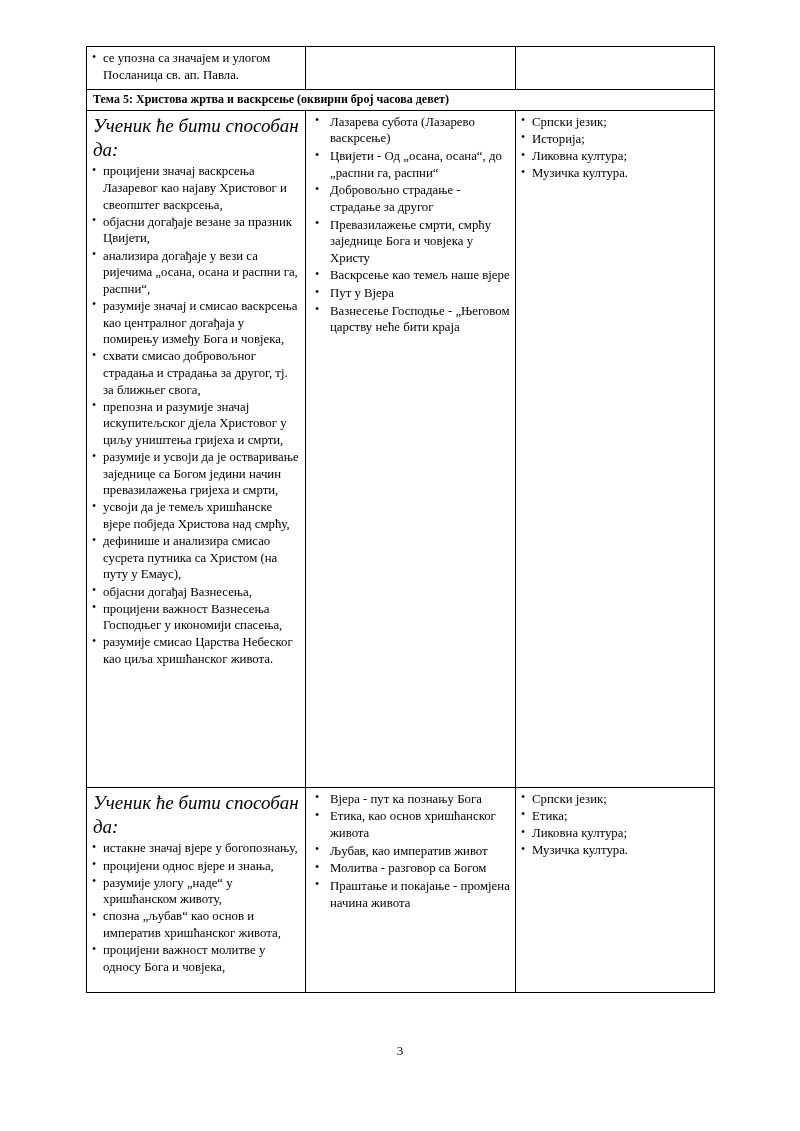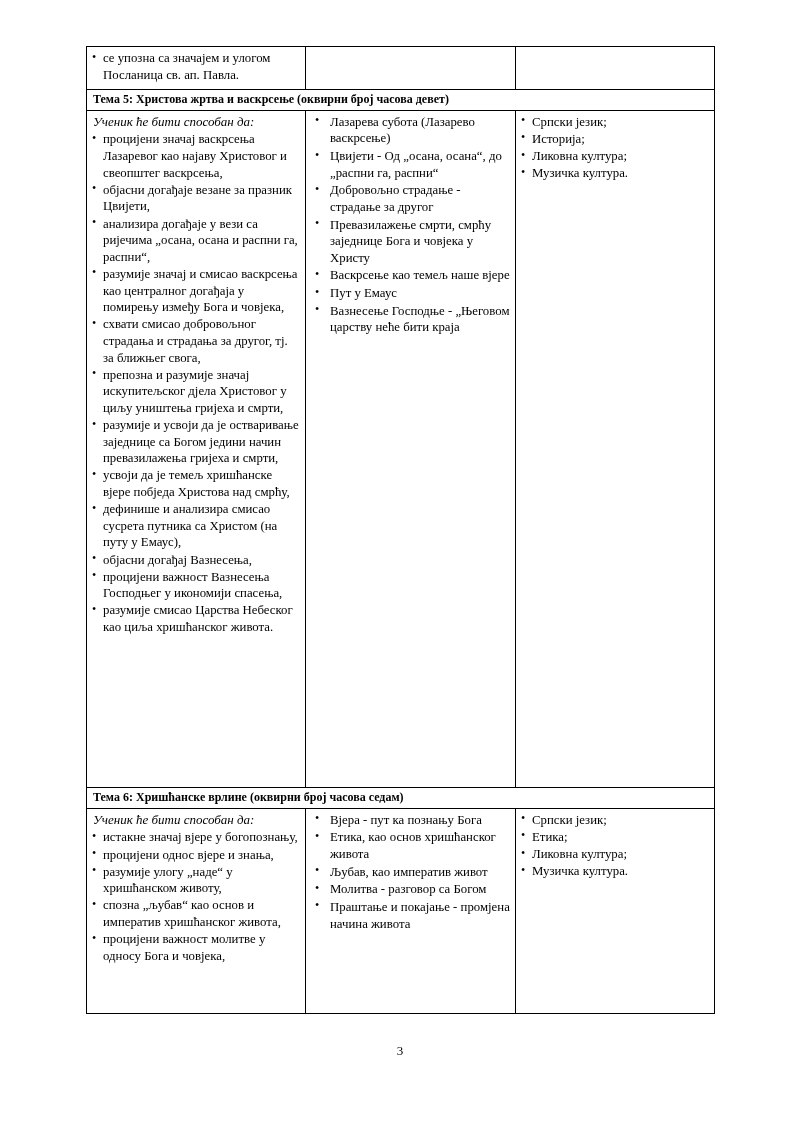--- a/index.html
+++ b/index.html
@@ -49,21 +49,21 @@
   .theme-head td {
     font-weight: bold;
     font-size: 12px;
     padding: 2px 5px 3px 6px;
     line-height: 1.25;
     white-space: nowrap;
   }
 
   .intro {
     font-style: italic;
-    font-size: 13px;
+    font-size: 19px;
     margin: 0 0 1px 1px;
     line-height: 1.28;
   }
 
   ul.blist {
     list-style: none;
     margin: 0;
     padding: 0;
   }
   ul.blist > li {
@@ -147,37 +147,34 @@
             <li>разумије смисао Царства Небеског као циља хришћанског живота.</li>
           </ul>
         </td>
         <td>
           <ul class="blist wide">
             <li>Лазарева субота (Лазарево васкрсење)</li>
             <li>Цвијети - Од „осана, осана“, до „распни га, распни“</li>
             <li>Добровољно страдање - страдање за другог</li>
             <li>Превазилажење смрти, смрћу заједнице Бога и човјека у Христу</li>
             <li>Васкрсење као темељ наше вјере</li>
-            <li>Пут у Емаус</li>
+            <li>Пут у Вјера</li>
             <li>Вазнесење Господње - „Његовом царству неће бити краја</li>
           </ul>
         </td>
         <td>
           <ul class="blist">
             <li>Српски језик;</li>
             <li>Историја;</li>
             <li>Ликовна култура;</li>
             <li>Музичка култура.</li>
           </ul>
         </td>
       </tr>
 
-      <tr class="theme-head">
-        <td colspan="3">Тема 6: Хришћанске врлине (оквирни број часова седам)</td>
-      </tr>
       <tr>
         <td class="tall-cell-2">
           <div class="intro">Ученик ће бити способан да:</div>
           <ul class="blist">
             <li>истакне значај вјере у богопознању,</li>
             <li>процијени однос вјере и знања,</li>
             <li>разумије улогу „наде“ у хришћанском животу,</li>
             <li>спозна „љубав“ као основ и императив хришћанског живота,</li>
             <li>процијени важност молитве у односу Бога и човјека,</li>
           </ul>

